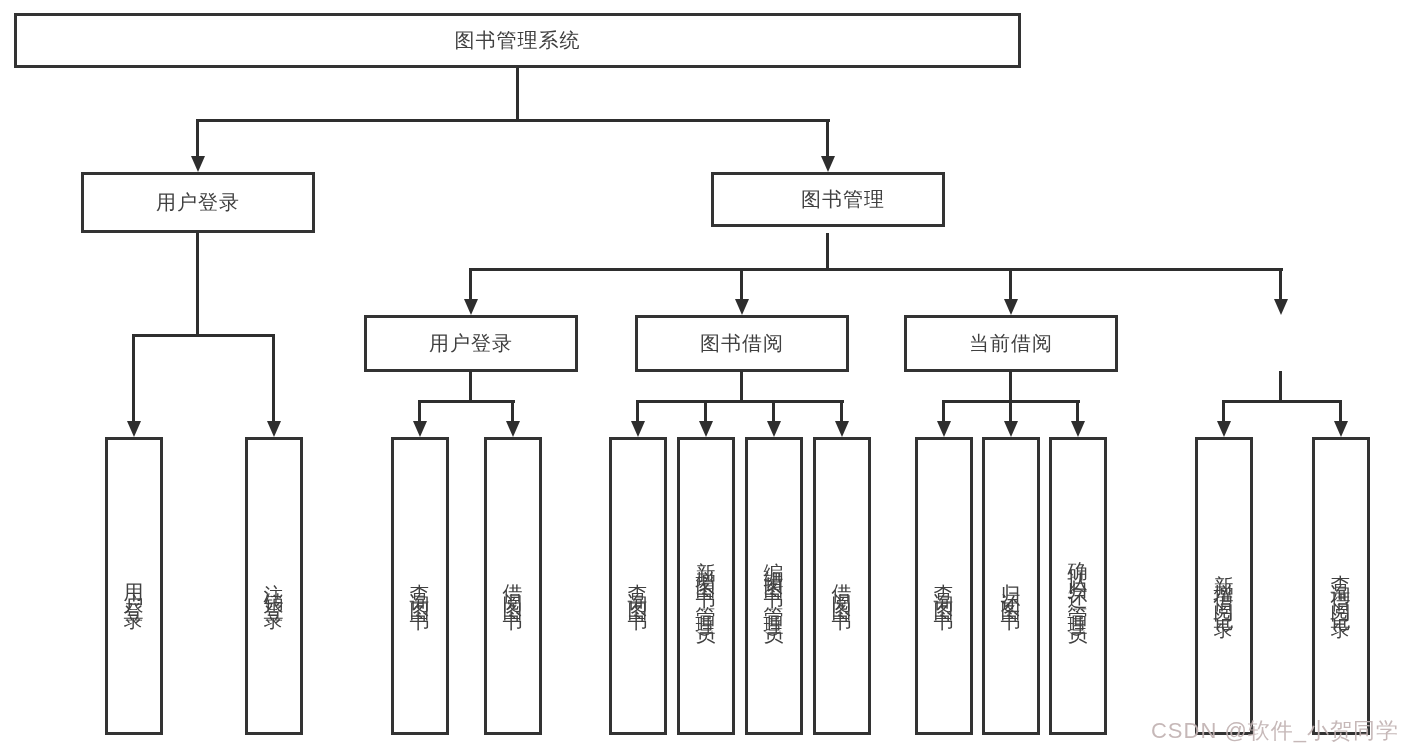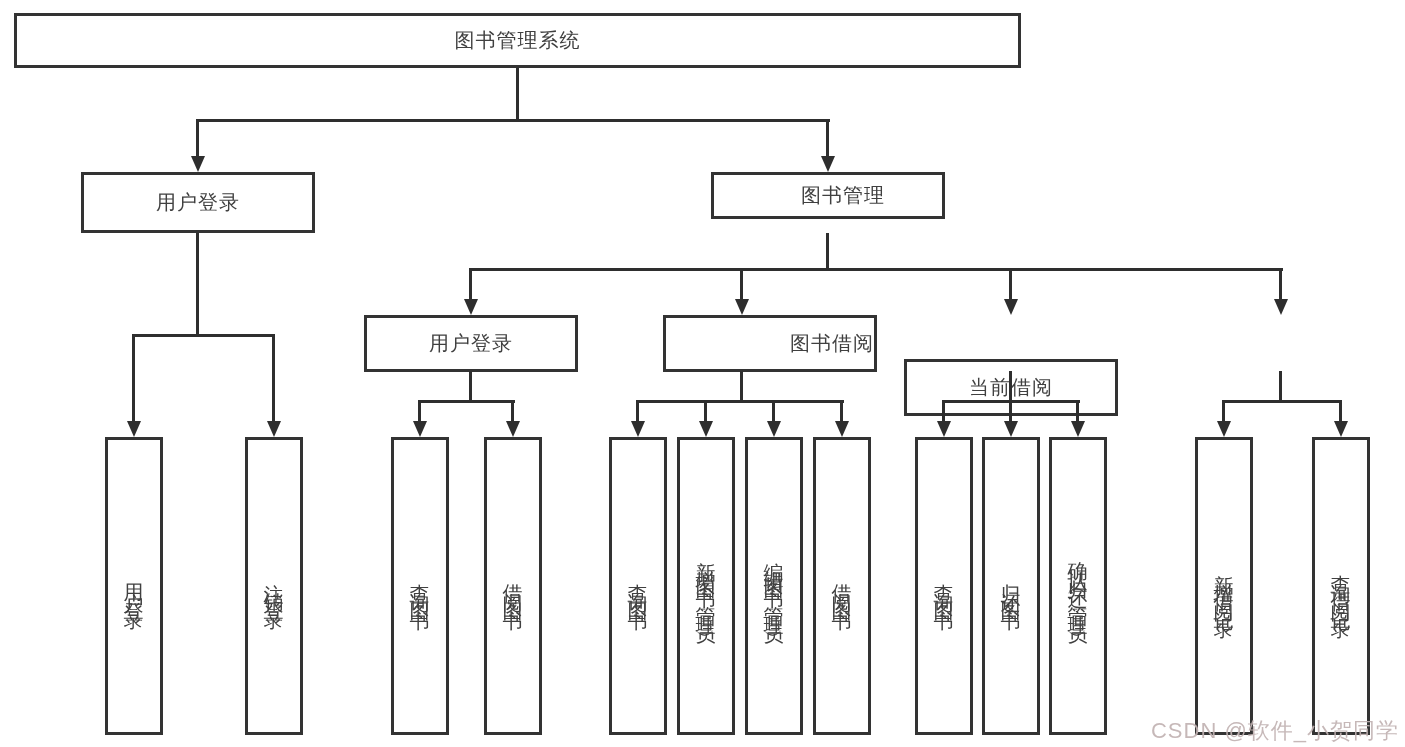--- a/index.html
+++ b/index.html
@@ -63,21 +63,21 @@
   <div class="vline" style="left:516px; top:68px; height:53px;"></div>
   <div class="hline" style="left:196px; top:119px; width:634px;"></div>
   <div class="vline" style="left:196px; top:119px; height:39px;"></div>
   <div class="arrow" style="left:191px; top:156px;"></div>
   <div class="vline" style="left:826px; top:119px; height:39px;"></div>
   <div class="arrow" style="left:821px; top:156px;"></div>
 
   <div class="box hbox" style="left:81px; top:172px; width:234px; height:61px;">
     <span>用户登录</span>
   </div>
-  <div class="box hbox" style="left:711px; top:172px; width:234px; height:47px;padding-left:30px;">
+  <div class="box hbox" style="left:711px; top:172px; width:234px; height:55px;padding-left:30px;">
     <span>图书管理</span>
   </div>
 
   <div class="vline" style="left:196px; top:233px; height:103px;"></div>
   <div class="hline" style="left:132px; top:334px; width:143px;"></div>
   <div class="vline" style="left:132px; top:334px; height:89px;"></div>
   <div class="arrow" style="left:127px; top:421px;"></div>
   <div class="vline" style="left:272px; top:334px; height:89px;"></div>
   <div class="arrow" style="left:267px; top:421px;"></div>
 
@@ -88,24 +88,24 @@
   <div class="vline" style="left:740px; top:268px; height:33px;"></div>
   <div class="arrow" style="left:735px; top:299px;"></div>
   <div class="vline" style="left:1009px; top:268px; height:33px;"></div>
   <div class="arrow" style="left:1004px; top:299px;"></div>
   <div class="vline" style="left:1279px; top:268px; height:33px;"></div>
   <div class="arrow" style="left:1274px; top:299px;"></div>
 
   <div class="box hbox" style="left:364px; top:315px; width:214px; height:57px;">
     <span>用户登录</span>
   </div>
-  <div class="box hbox" style="left:663px; top:315px; width:214px; height:57px;justify-content:flex-end;">
+  <div class="box hbox" style="left:635px; top:315px; width:214px; height:57px;">
     <span>图书借阅</span>
   </div>
-  <div class="box hbox" style="left:904px; top:315px; width:214px; height:57px;margin-top:44px;">
+  <div class="box hbox" style="left:904px; top:315px; width:214px; height:57px;">
     <span>当前借阅</span>
   </div>
 
   <div class="vline" style="left:469px; top:371px; height:32px;"></div>
   <div class="hline" style="left:418px; top:400px; width:97px;"></div>
   <div class="vline" style="left:418px; top:400px; height:23px;"></div>
   <div class="arrow" style="left:413px; top:421px;"></div>
   <div class="vline" style="left:511px; top:400px; height:23px;"></div>
   <div class="arrow" style="left:506px; top:421px;"></div>
 

